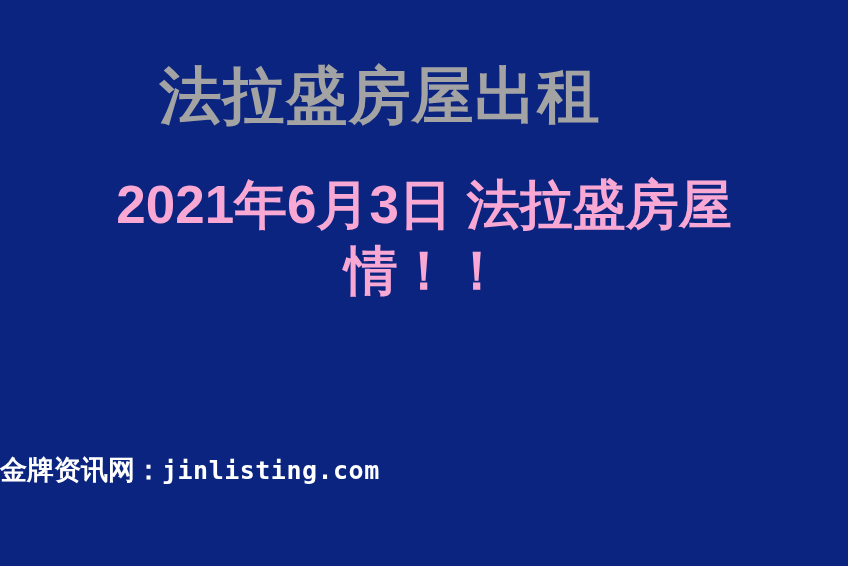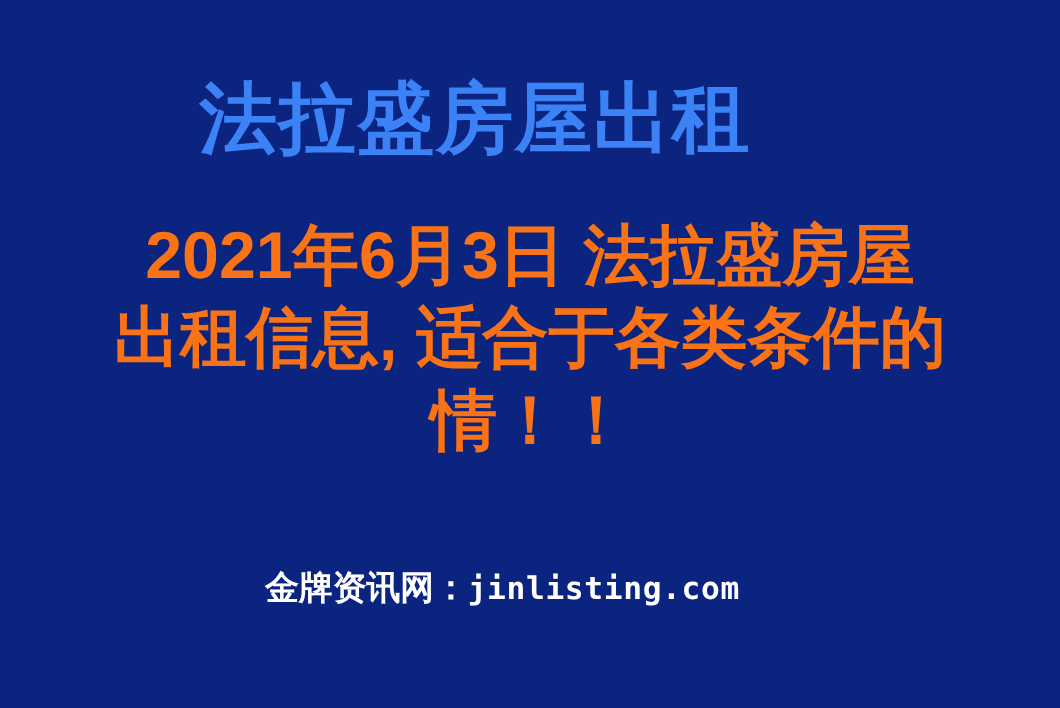--- a/index.html
+++ b/index.html
@@ -23,55 +23,55 @@
     box-sizing: border-box;
   }
 
   
   .poster-title {
     position: absolute;
     left: 0;
     top: 58px;
     width: 760px;
     text-align: center;
-    color: #3b82f6;
+    color: #a3a3a3;
     font-size: 62px;
     font-weight: bold;
     line-height: 76px;
     letter-spacing: 1px;
     white-space: nowrap;
   }
 
   
   .poster-body {
     position: absolute;
     left: 24px;
     top: 172px;
     width: 800px;
     text-align: center;
-    color: #f97316;
+    color: #f9a8d4;
     font-size: 53px;
     font-weight: bold;
     line-height: 66px;
     letter-spacing: 0px;
   }
   .body-line {
     display: block;
     white-space: nowrap;
   }
 
   
   .poster-footer {
     position: absolute;
     left: 0;
     top: 452px;
     width: 848px;
     padding-right: 44px;
     box-sizing: border-box;
-    text-align: center;
+    text-align: left;
     color: #ffffff;
     white-space: nowrap;
   }
   .footer-brand {
     font-size: 27px;
     font-weight: bold;
     letter-spacing: 0px;
     vertical-align: baseline;
   }
   .footer-url {
@@ -84,21 +84,20 @@
 </style>
 </head>
 <body>
 
 <div class="poster">
 
   <div class="poster-title">法拉盛房屋出租</div>
 
   <div class="poster-body">
     <span class="body-line">2021年6月3日  法拉盛房屋</span>
-    <span class="body-line">出租信息, 适合于各类条件的</span>
     <span class="body-line">情！！</span>
   </div>
 
   <div class="poster-footer">
     <span class="footer-brand">金牌资讯网：</span><span class="footer-url">jinlisting.com</span>
   </div>
 
 </div>
 
 </body></html>

